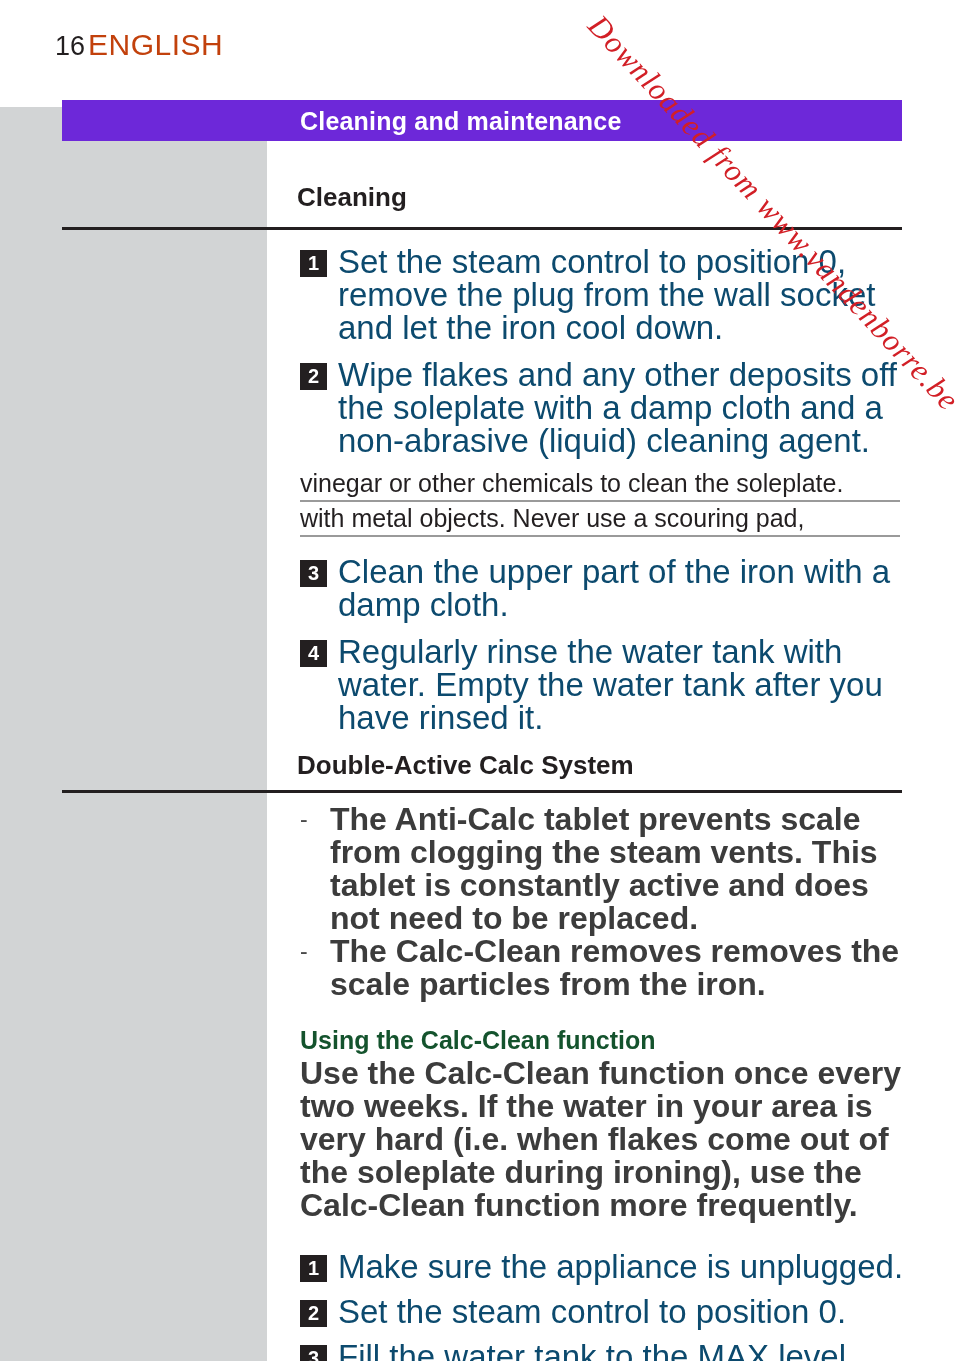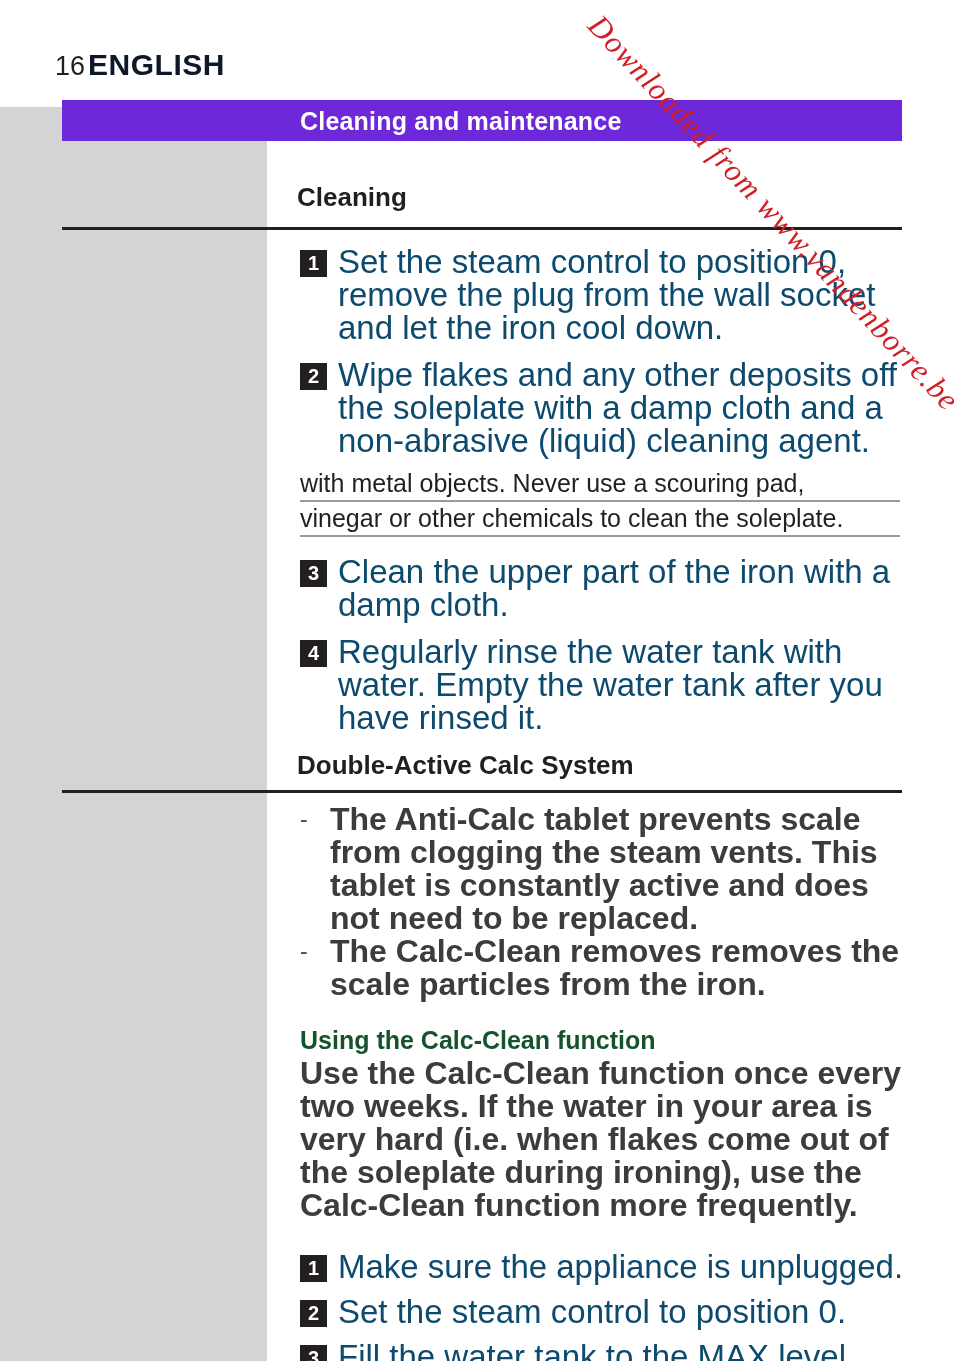--- a/index.html
+++ b/index.html
@@ -47,24 +47,23 @@
     z-index: 6;
   }
   .page-num {
     font-size: 27px;
     font-weight: 400;
     color: #231f20;
     letter-spacing: 0px;
   }
   .page-lang {
     font-size: 30px;
-    font-weight: bold;
-    color: #0f172a;
+    font-weight: normal;
+    color: #c2410c;
     letter-spacing: 0.5px;
-    margin-top: 20px;
   }
 
   
   .chapter-band {
     position: absolute;
     left: 62px;
     top: 100px;
     width: 840px;
     height: 41px;
     background: #6d28d9;
@@ -222,22 +221,22 @@
         <div class="badge">1</div>
         <div class="step-text">Set the steam control to position 0, remove the plug from the wall socket and let the iron cool down.</div>
       </div>
 
       <div class="step" style="margin-bottom:10px;">
         <div class="badge">2</div>
         <div class="step-text">Wipe flakes and any other deposits off the soleplate with a damp cloth and a non-abrasive (liquid) cleaning agent.</div>
       </div>
 
       <div class="note-para" style="margin-left:0px;margin-bottom:18px;">
+        <span class="note-line">vinegar or other chemicals to clean the soleplate.</span>
         <span class="note-line">with metal objects. Never use a scouring pad,</span>
-        <span class="note-line">vinegar or other chemicals to clean the soleplate.</span>
       </div>
 
       <div class="step">
         <div class="badge">3</div>
         <div class="step-text">Clean the upper part of the iron with a damp cloth.</div>
       </div>
 
       <div class="step">
         <div class="badge">4</div>
         <div class="step-text">Regularly rinse the water tank with water. Empty the water tank after you have rinsed it.</div>

